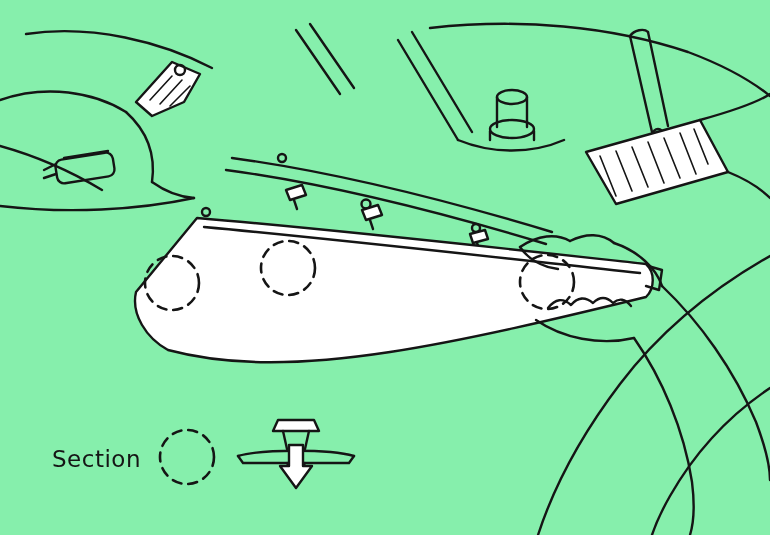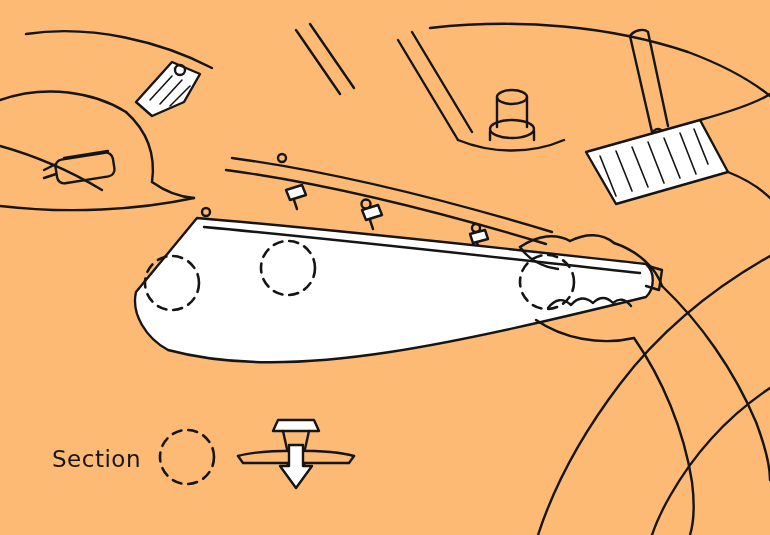--- a/index.html
+++ b/index.html
@@ -1,17 +1,17 @@
 <!DOCTYPE html>
 <html><head>
 <meta charset="utf-8">
 <title>Technical Illustration</title>
 <style>
   html,body{margin:0;padding:0;background:#ffffff;}
-  .stage{position:relative;width:770px;height:535px;background:#fdba74;overflow:hidden;}
+  .stage{position:relative;width:770px;height:535px;background:#86efac;overflow:hidden;}
   svg{display:block;width:100%;height:100%;}
   svg path, svg circle, svg ellipse, svg rect, svg line{
     stroke: currentColor;
     fill: none;
     stroke-width: 2.4;
     stroke-linecap: round;
     stroke-linejoin: round;
   }
   svg .fw{ fill:#ffffff; }
   svg .hatch{ stroke-width:1.6; }

